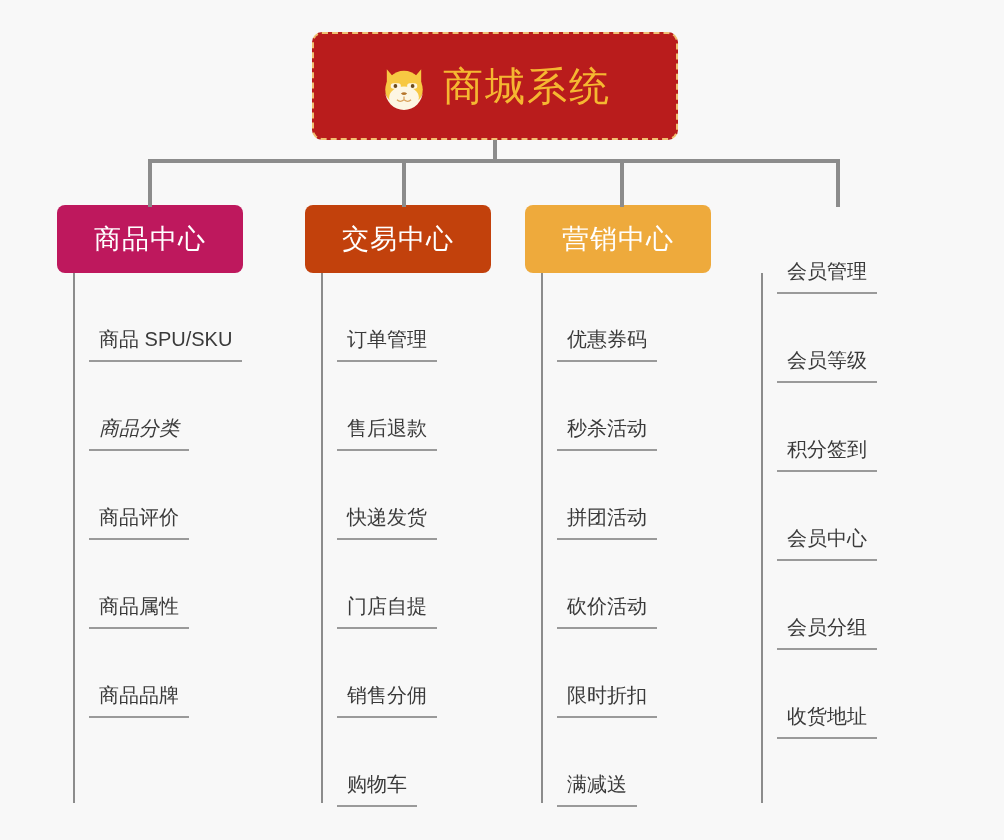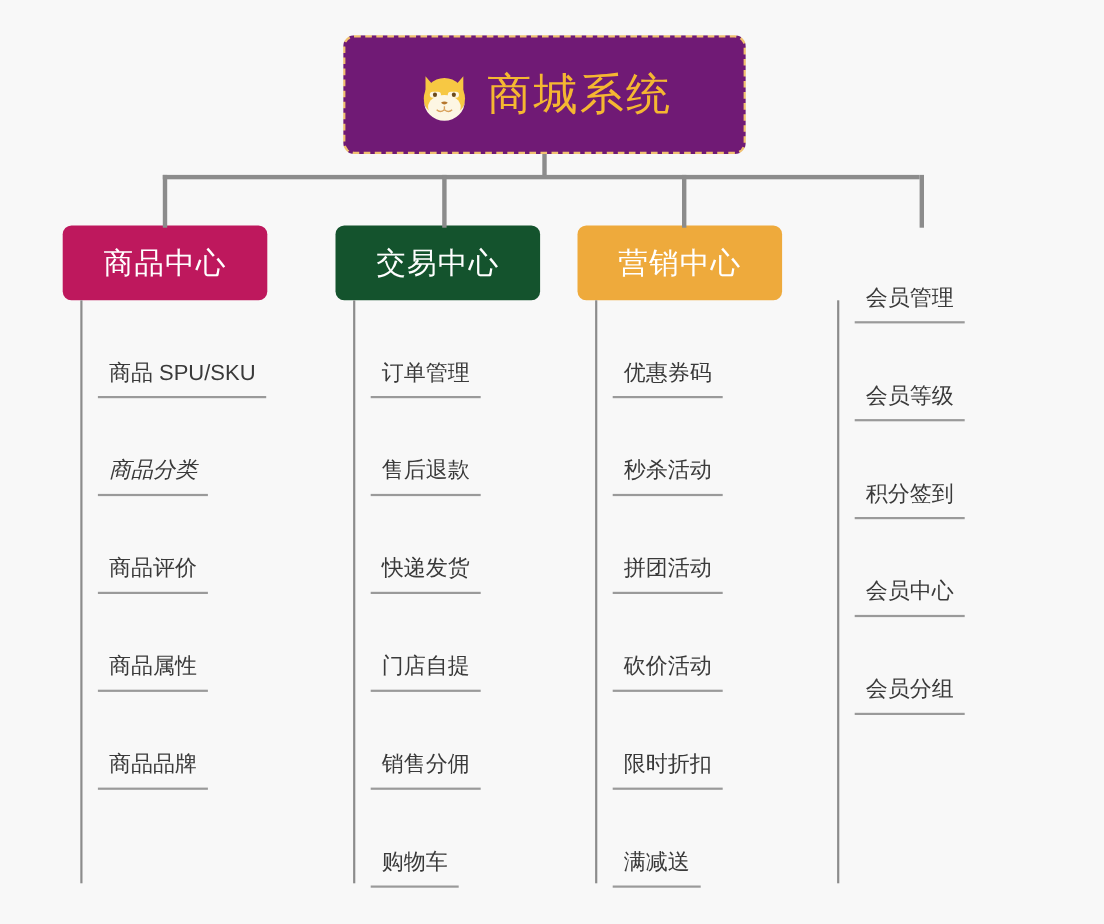--- a/index.html
+++ b/index.html
@@ -23,21 +23,21 @@
   }
 
   
   .root-node {
     position: absolute;
     left: 312px;
     top: 32px;
     width: 366px;
     height: 108px;
     box-sizing: border-box;
-    background: #701a75;
+    background: #b91c1c;
     border: 2px dashed #f0c070;
     border-radius: 10px;
     display: flex;
     align-items: center;
     justify-content: center;
     gap: 14px;
   }
   .root-emoji {
     width: 50px;
     height: 50px;
@@ -170,21 +170,21 @@
           </li>
           <li class="leaf-item">
             <span class="leaf-label" style="margin-left: 32px;">商品属性</span>
           </li>
           <li class="leaf-item">
             <span class="leaf-label" style="margin-left: 32px;">商品品牌</span>
           </li>
         </ul>
       </div>
       <div class="column" style="left: 305px; width: 186px;">
-        <div class="cat-box" style="background: #14532d;">
+        <div class="cat-box" style="background: #c2410c;">
           <span>交易中心</span>
         </div>
         <div class="spine" style="left: 16px; height: 530px;"></div>
         <ul class="leaf-list">
           <li class="leaf-item">
             <span class="leaf-label" style="margin-left: 32px;">订单管理</span>
           </li>
           <li class="leaf-item">
             <span class="leaf-label" style="margin-left: 32px;">售后退款</span>
           </li>
@@ -238,20 +238,23 @@
             <span class="leaf-label" style="margin-left: 32px;">会员等级</span>
           </li>
           <li class="leaf-item">
             <span class="leaf-label" style="margin-left: 32px;">积分签到</span>
           </li>
           <li class="leaf-item">
             <span class="leaf-label" style="margin-left: 32px;">会员中心</span>
           </li>
           <li class="leaf-item">
             <span class="leaf-label" style="margin-left: 32px;">会员分组</span>
+          </li>
+          <li class="leaf-item">
+            <span class="leaf-label" style="margin-left: 32px;">收货地址</span>
           </li>
         </ul>
       </div>
     </div>
 
 <div class="conn conn-drop" style="left: 148px;"></div>
     <div class="conn conn-drop" style="left: 402px;"></div>
     <div class="conn conn-drop" style="left: 620px;"></div>
     <div class="conn conn-drop" style="left: 836px;"></div>
   </div>

